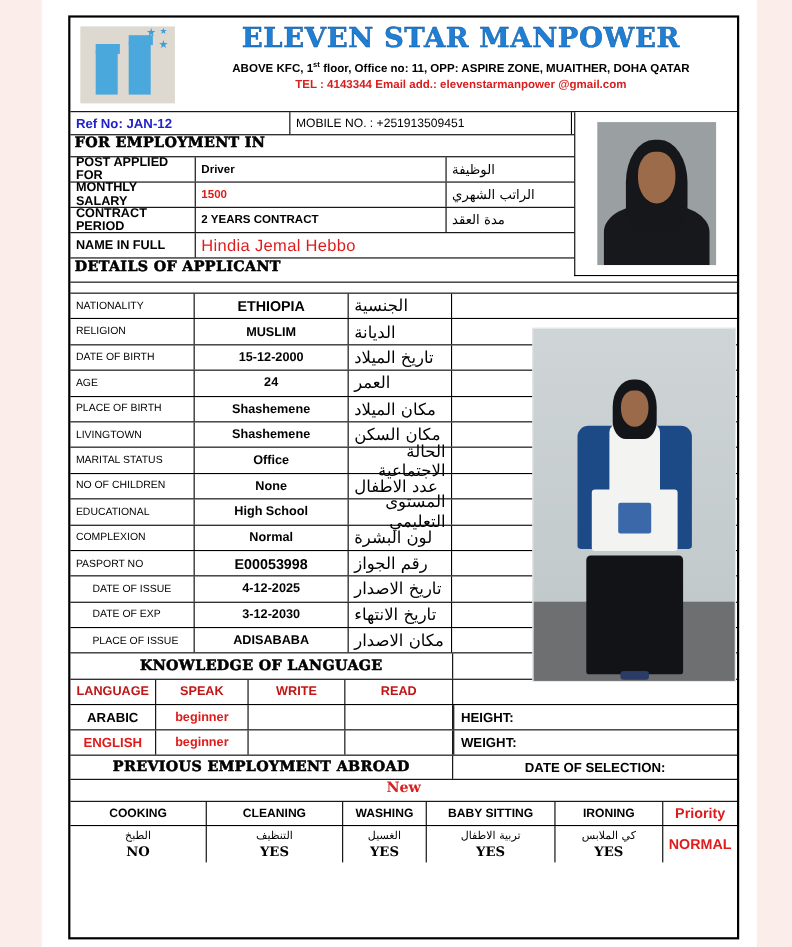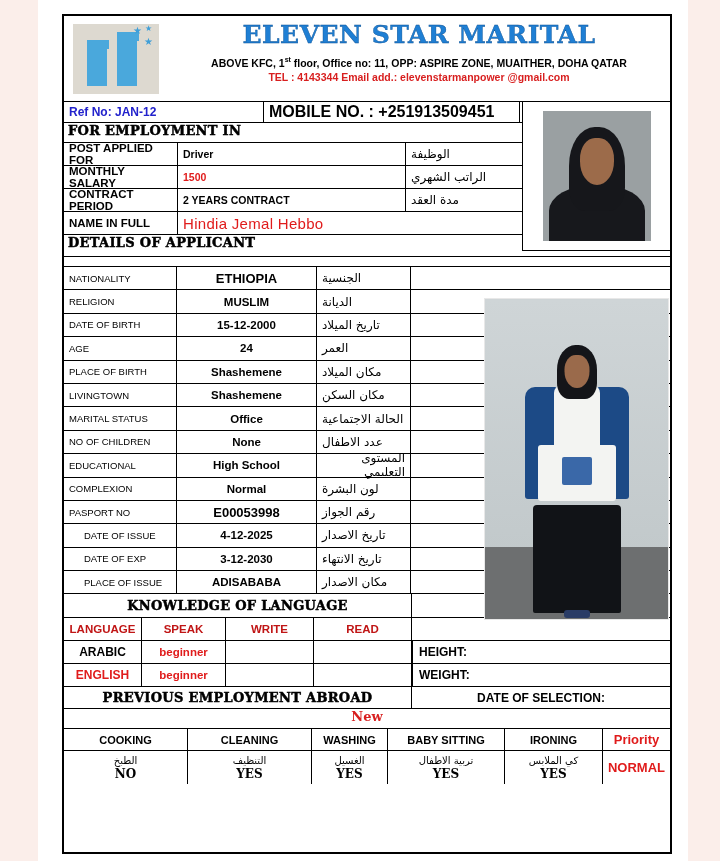--- a/index.html
+++ b/index.html
@@ -38,21 +38,21 @@
   .addr sup{font-size:7px;}
   .tel{font-size:10.5px;font-weight:bold;color:#d81f1f;line-height:14px;}
 
   
   .row{display:flex;border-bottom:1px solid #000;box-sizing:border-box;}
   .cell{padding:2px 5px;box-sizing:border-box;display:flex;align-items:center;}
   .bdr-r{border-right:1px solid #000;}
 
   .refrow{height:21px;}
   .ref{width:200px;font-weight:bold;font-size:12px;color:#2222cc;}
-  .mob{width:256px;font-weight:bold;font-size:16px;}
+  .mob{width:256px;font-weight:normal;font-size:11px;}
   .blank-ph{flex:1;}
 
   .sect-title{
     font-family:"DejaVu Serif", serif;font-weight:bold;font-size:13px;
     letter-spacing:.3px;-webkit-text-stroke:.5px #000;
   }
   .secthead{height:20px;padding-left:4px;}
 
   .emp-row{height:23px;}
   .emp-l{width:114px;font-weight:bold;font-size:11.5px;}
@@ -74,21 +74,21 @@
 
   
   .det-head{height:22px;padding-left:4px;}
   .gap-row{height:10px;}
   .det-wrap{position:relative;}
   .det-row{height:23.4px;}
   .det-l{width:113px;font-size:9.5px;}
   .det-l.idt{padding-left:20px;}
   .det-v{width:140px;justify-content:center;font-weight:bold;font-size:11.5px;}
   .det-v.big{font-size:13px;}
-  .det-ar{width:93px;justify-content:flex-end;font-size:12px;direction:rtl;font-family:"DejaVu Sans",sans-serif;}
+  .det-ar{width:93px;justify-content:flex-end;font-size:15px;direction:rtl;font-family:"DejaVu Sans",sans-serif;}
   .det-blank{flex:1;border-left:1px solid #000;}
 
   .bigphoto{
     position:absolute;right:1px;top:31px;width:185px;height:322px;
     background:#c9cfd1;overflow:hidden;border:1px solid #e8e8e8;box-sizing:border-box;
   }
   .bp-floor{position:absolute;left:0;bottom:0;width:100%;height:72px;background:#6d6f70;}
   .bp-wall{position:absolute;left:0;top:0;width:100%;height:252px;background:linear-gradient(180deg,#cfd5d7,#c2c9cb);}
 
   
@@ -134,21 +134,21 @@
         <div class="one o1"></div>
           <div class="o1b"></div>
         <div class="one o2"></div>
           <div class="o2b"></div>
         <span class="st s1">★</span>
         <span class="st s2">★</span>
         <span class="st s3">★</span>
       </div>
     </div>
     <div class="hdr-txt">
-      <div class="company">ELEVEN STAR MARITAL</div>
+      <div class="company">ELEVEN STAR MANPOWER</div>
       <div class="addr"><span>ABOVE  KFC, 1</span><sup>st</sup><span> floor, Office no: 11, OPP: ASPIRE ZONE, MUAITHER, DOHA QATAR</span></div>
       <div class="tel">TEL : 4143344 Email add.: elevenstarmanpower @gmail.com</div>
     </div>
   </div>
 
   <div class="row refrow">
     <div class="cell bdr-r ref">Ref No: JAN-12</div>
     <div class="cell bdr-r mob">MOBILE NO. : +251913509451</div>
     <div class="cell blank-ph"></div>
   </div>

